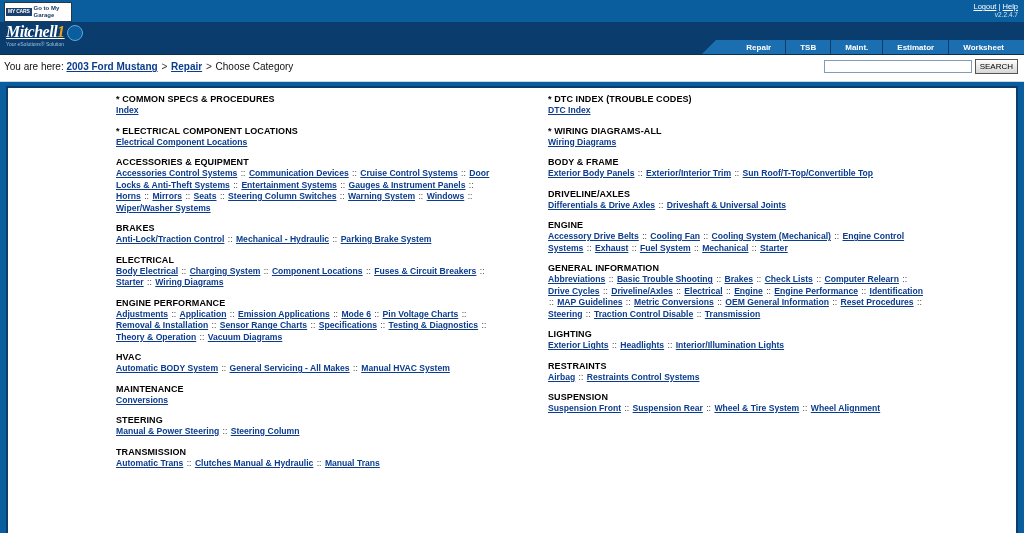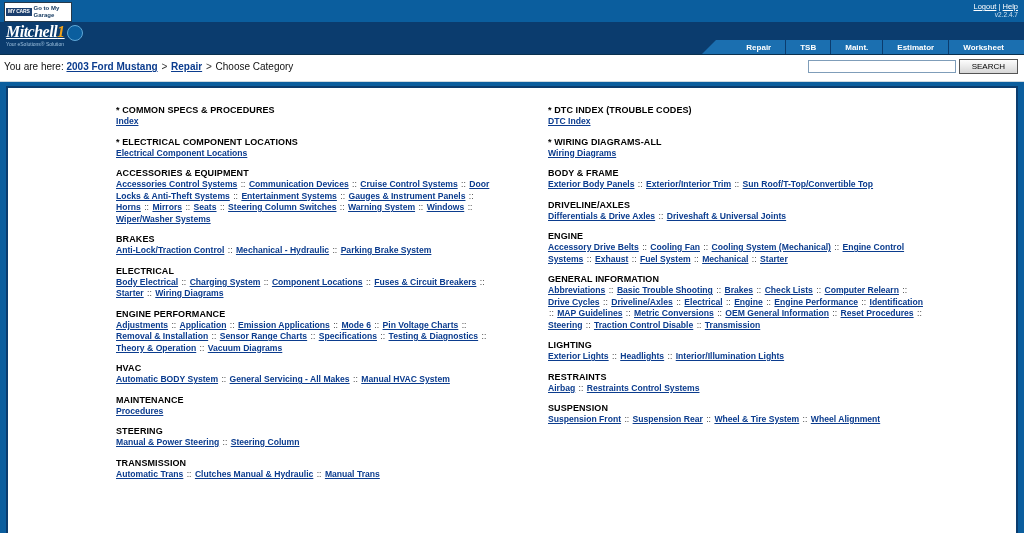--- a/index.html
+++ b/index.html
@@ -171,21 +171,21 @@
     box-sizing: border-box;
   }
   .searchbox .searchbtn {
     margin-left: 3px;
     height: 15px;
     min-width: 38px;
     font-size: 8px;
     border: 1px solid #555;
     background: linear-gradient(#fdfdfd, #d7d7d7);
     color: #000;
-    padding: 0 12px;
+    padding: 0 4px;
     cursor: pointer;
   }
   
   .page {
     background: #0b5e9e;
     padding: 4px 6px 6px 6px;
     height: 471px;
     box-sizing: border-box;
   }
   .panel {
@@ -213,21 +213,20 @@
     font-family: "Liberation Serif", serif;
     font-style: italic;
     font-weight: bold;
     color: #14528f;
     font-size: 19px;
     line-height: 19px;
   }
   .cols {
     display: flex;
     padding: 6px 0 0 0;
-    margin-top: 11px;
   }
   .col {
     width: 50%;
     box-sizing: border-box;
     padding-left: 108px;
   }
   .col.right { padding-left: 36px; }
   .group { margin-bottom: 9px; }
   .group h3 {
     margin: 0 0 1px 0;
@@ -331,21 +330,21 @@
           <div class="group">
             <h3>ENGINE PERFORMANCE</h3>
             <div class="links"><a href="#">Adjustments</a><span class="dd"> :: </span><a href="#">Application</a><span class="dd"> :: </span><a href="#">Emission Applications</a><span class="dd"> :: </span><a href="#">Mode 6</a><span class="dd"> :: </span><a href="#">Pin Voltage Charts</a><span class="dd"> :: </span><a href="#">Removal &amp; Installation</a><span class="dd"> :: </span><a href="#">Sensor Range Charts</a><span class="dd"> :: </span><a href="#">Specifications</a><span class="dd"> :: </span><a href="#">Testing &amp; Diagnostics</a><span class="dd"> :: </span><a href="#">Theory &amp; Operation</a><span class="dd"> :: </span><a href="#">Vacuum Diagrams</a></div>
           </div>
           <div class="group">
             <h3>HVAC</h3>
             <div class="links"><a href="#">Automatic BODY System</a><span class="dd"> :: </span><a href="#">General Servicing - All Makes</a><span class="dd"> :: </span><a href="#">Manual HVAC System</a></div>
           </div>
           <div class="group">
             <h3>MAINTENANCE</h3>
-            <div class="links"><a href="#">Procedures</a></div>
+            <div class="links"><a href="#">Conversions</a></div>
           </div>
           <div class="group">
             <h3>STEERING</h3>
             <div class="links"><a href="#">Manual &amp; Power Steering</a><span class="dd"> :: </span><a href="#">Steering Column</a></div>
           </div>
           <div class="group">
             <h3>TRANSMISSION</h3>
             <div class="links"><a href="#">Automatic Trans</a><span class="dd"> :: </span><a href="#">Clutches Manual &amp; Hydraulic</a><span class="dd"> :: </span><a href="#">Manual Trans</a></div>
           </div>
         </div>

